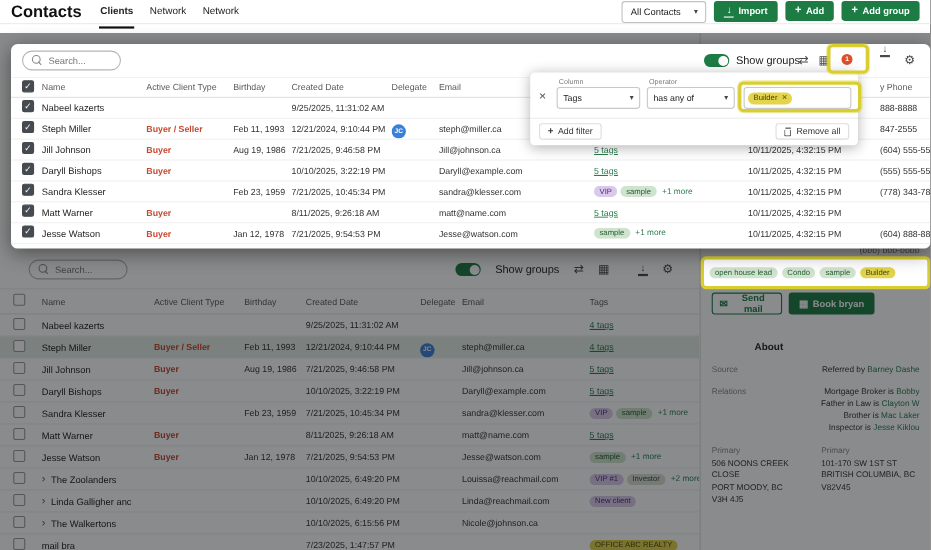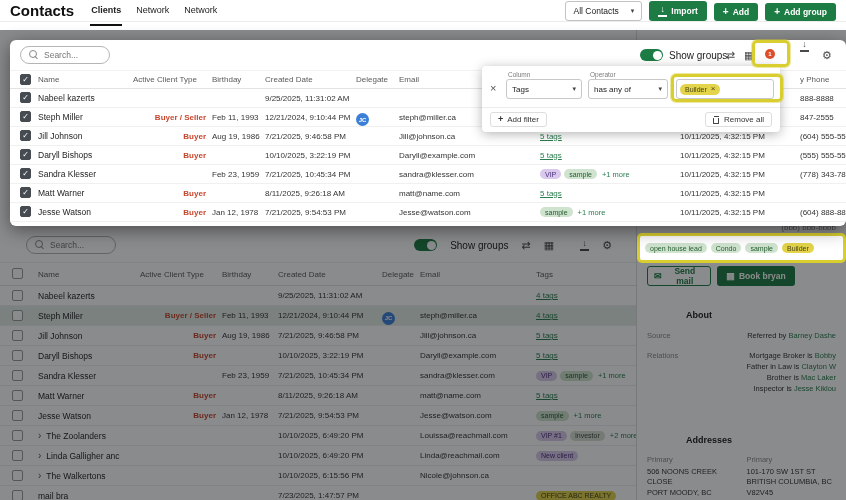--- a/index.html
+++ b/index.html
@@ -6,21 +6,21 @@
   html,body{margin:0;padding:0;}
   body{width:846px;height:500px;font-family:"Liberation Sans",sans-serif;background:#1a1a1a;}
   .screen{position:relative;width:846px;height:500px;overflow:hidden;background:#fff;}
 
   
   .topbar{position:absolute;top:0;left:0;width:100%;height:22px;background:#fff;display:flex;align-items:center;padding:0 10px;z-index:20;border-bottom:1px solid #ececec;}
   .app-title{font-size:15px;font-weight:bold;color:#101010;}
   .tabs{display:flex;gap:13px;margin-left:16px;height:30px;align-items:stretch;}
   .tab{font-size:9px;color:#222;display:flex;align-items:center;border-bottom:2px solid transparent;padding:0 1px;cursor:pointer;}
   .tab.active{font-weight:bold;border-bottom-color:#111;}
-  .topbar-right{margin-left:auto;display:flex;align-items:flex-end;gap:7px;}
+  .topbar-right{margin-left:auto;display:flex;align-items:flex-start;gap:7px;}
   .scope-select{display:flex;align-items:center;gap:12px;border:1px solid #c2c2c2;border-radius:3px;background:#fff;font-size:8.5px;color:#222;padding:4px 7px;cursor:pointer;}
   .caret{font-size:7px;color:#444;}
   .btn{display:flex;align-items:center;gap:4px;background:#1c7c44;color:#fff;border-radius:3px;font-size:8.5px;font-weight:bold;padding:4px 9px;border:none;cursor:pointer;}
   .plus-glyph{font-size:10px;font-weight:bold;line-height:1;}
   .dl{display:inline-flex;flex-direction:column;align-items:center;line-height:1;color:currentColor;}
   .dl .arr{font-size:9px;}
   .dl .bar{width:9px;height:1.5px;background:currentColor;margin-top:1px;}
 
   
   .search-pill{display:flex;align-items:center;gap:5px;border:1px solid #b5b5b5;border-radius:10px;padding:3px 8px;background:#fff;width:90px;height:18px;}
@@ -40,21 +40,21 @@
   .tick{position:absolute;left:0;right:0;top:0;text-align:center;font-size:8px;line-height:10px;color:#fff;}
   .avatar{width:13px;height:13px;border-radius:50%;background:#3c7fd6;color:#fff;font-size:6px;font-weight:bold;display:inline-flex;align-items:center;justify-content:center;}
   .chip{display:inline-flex;align-items:center;border-radius:7px;padding:1.5px 5px;font-size:7px;margin-right:3px;white-space:nowrap;}
   .chip-green{background:#cfe3cf;color:#235c2e;}
   .chip-purple{background:#dac9ec;color:#4b2f7d;}
   .chip-yellow{background:#e3d44b;color:#474310;}
   .chip-sage{background:#d7ded2;color:#414b41;}
   .chip-x{margin-left:4px;font-size:8px;line-height:1;cursor:pointer;}
   .tag-link{color:#2a7d4f;text-decoration:underline;font-size:8px;cursor:pointer;}
   .more-link{color:#2a7d4f;font-size:7.5px;margin-left:2px;cursor:pointer;}
-  .type-cell{font-size:8px;font-weight:bold;color:#c7472e;text-align:right;}
+  .type-cell{font-size:8px;font-weight:bold;color:#c7472e;}
   .cell{font-size:8px;color:#333;}
   .name-cell{font-size:8.5px;color:#1d1d1d;display:flex;align-items:center;gap:5px;}
   .chev{color:#555;font-size:10px;line-height:1;cursor:pointer;}
   .hcell{font-size:8px;color:#5a5a5a;}
 
   
   .bg{position:absolute;left:0;top:30px;width:636px;bottom:0;background:#fff;overflow:hidden;}
   .bg-toolbar{position:absolute;top:202px;left:0;width:100%;height:26px;display:flex;align-items:center;padding:0 24px 0 26px;}
   .tool-cluster{margin-left:auto;display:flex;align-items:center;gap:13px;}
   .bg-header{position:absolute;top:232px;left:0;width:100%;height:24px;display:flex;align-items:center;border-bottom:1px solid #e2e2e2;border-top:1px solid #efefef;}
@@ -372,21 +372,20 @@
     </div>
     <div class="kv">
       <span class="k">Relations</span>
       <span class="v" id="relations-lines">
           <div class="rel-line"><span>Mortgage Broker is </span><span class="glink">Bobby</span></div>
           <div class="rel-line"><span>Father in Law is </span><span class="glink">Clayton W</span></div>
           <div class="rel-line"><span>Brother is </span><span class="glink">Mac Laker</span></div>
           <div class="rel-line"><span>Inspector is </span><span class="glink">Jesse Kiklou</span></div>
         </span>
     </div>
-    <div class="sec-title addr-title">Addresses</div>
     <div class="addr-grid" id="addr-grid">
         <div class="addr">
           <div class="alabel">Primary</div>
           <div class="aline">506 NOONS CREEK</div>
           <div class="aline">CLOSE</div>
           <div class="aline">PORT MOODY, BC</div>
           <div class="aline">V3H 4J5</div>
         </div>
         <div class="addr">
           <div class="alabel">Primary</div>

